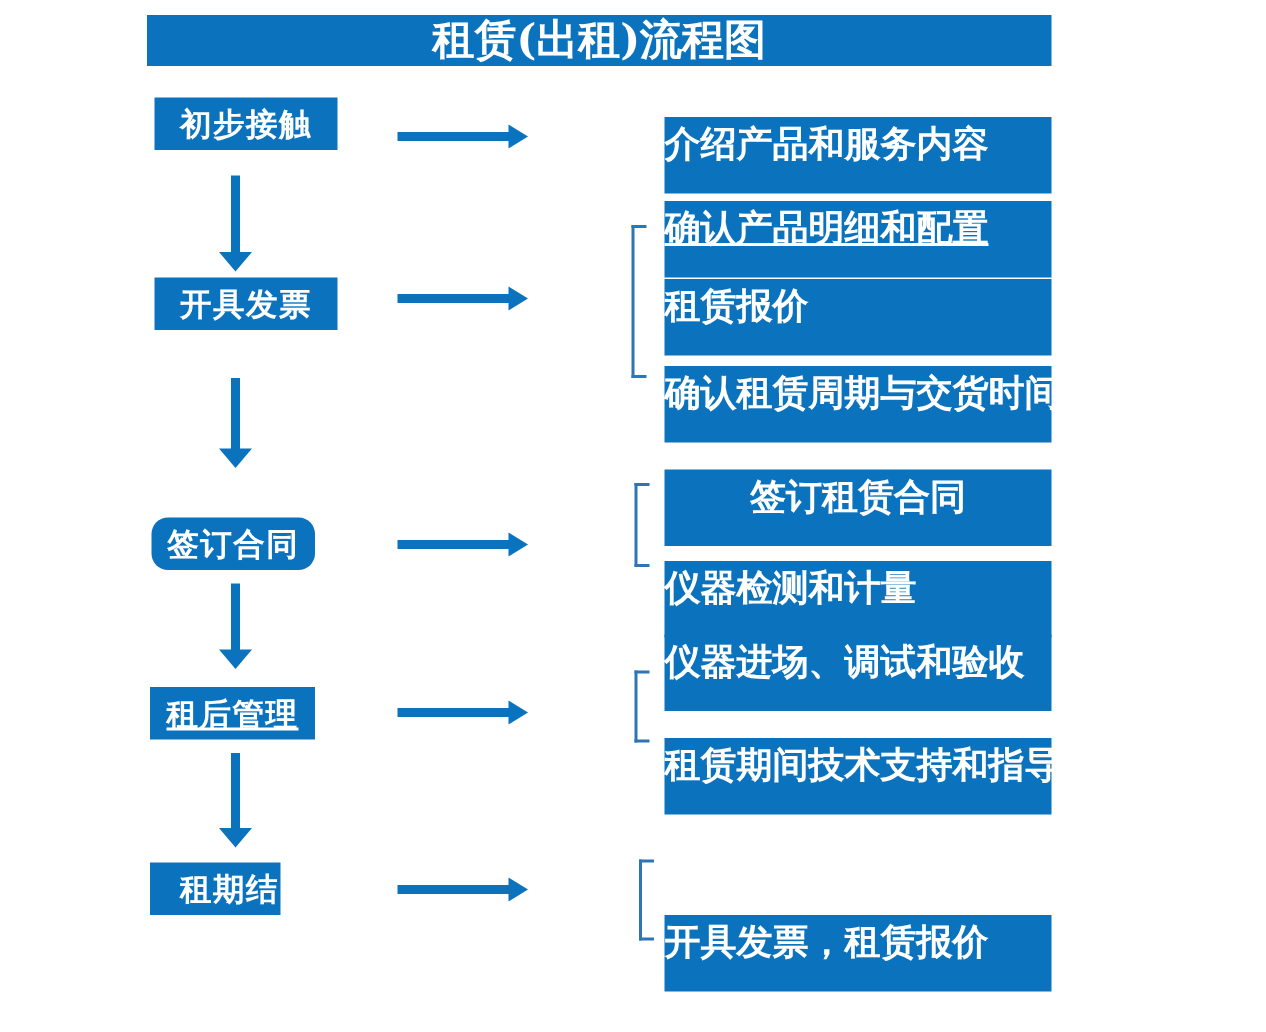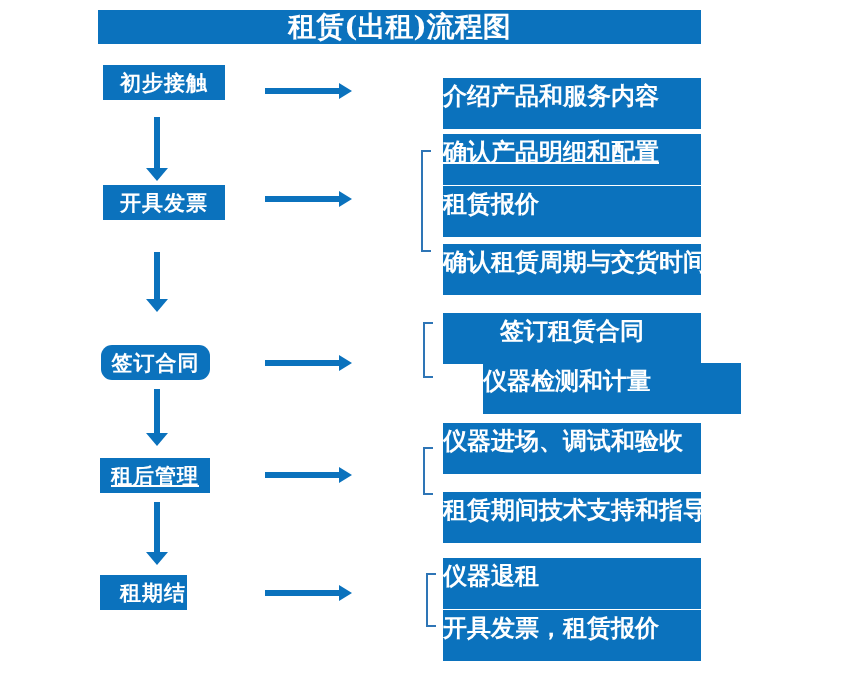--- a/index.html
+++ b/index.html
@@ -117,19 +117,18 @@
   <div class="bracket" style="left:421px; top:150px; height:102px;"></div>
   <div class="bracket" style="left:423px; top:322px; height:56px;"></div>
   <div class="bracket" style="left:423px; top:447px; height:48px;"></div>
   <div class="bracket" style="left:426px; top:573px; height:54px;"></div>
 
   <div class="box detail" style="top:78px;">介绍产品和服务内容</div>
   <div class="box detail" style="top:134px;text-decoration:underline;">确认产品明细和配置</div>
   <div class="box detail" style="top:186px;">租赁报价</div>
   <div class="box detail" style="top:244px;">确认租赁周期与交货时间</div>
   <div class="box detail" style="top:313px;text-align:center;">签订租赁合同</div>
-  <div class="box detail" style="top:363px;margin-left:40px;">仪器检测和计量</div>
+  <div class="box detail" style="top:374px;">仪器检测和计量</div>
   <div class="box detail" style="top:423px;">仪器进场、调试和验收</div>
   <div class="box detail" style="top:492px;">租赁期间技术支持和指导</div>
-  <div class="box detail" style="top:558px;">仪器退租</div>
   <div class="box detail" style="top:610px;">开具发票，租赁报价</div>
 
 </div>
 
 </body></html>

